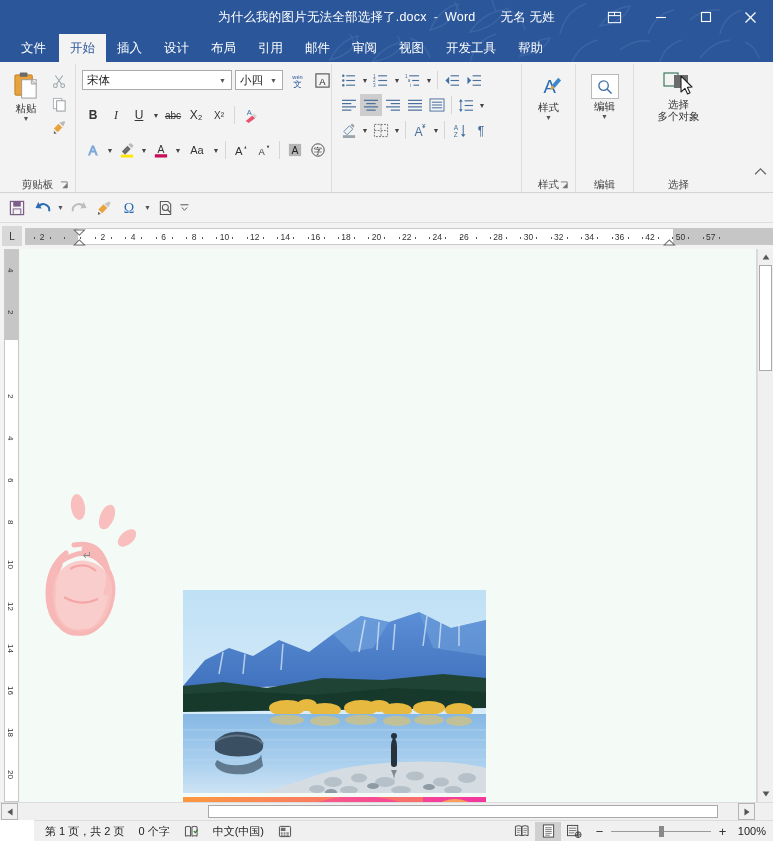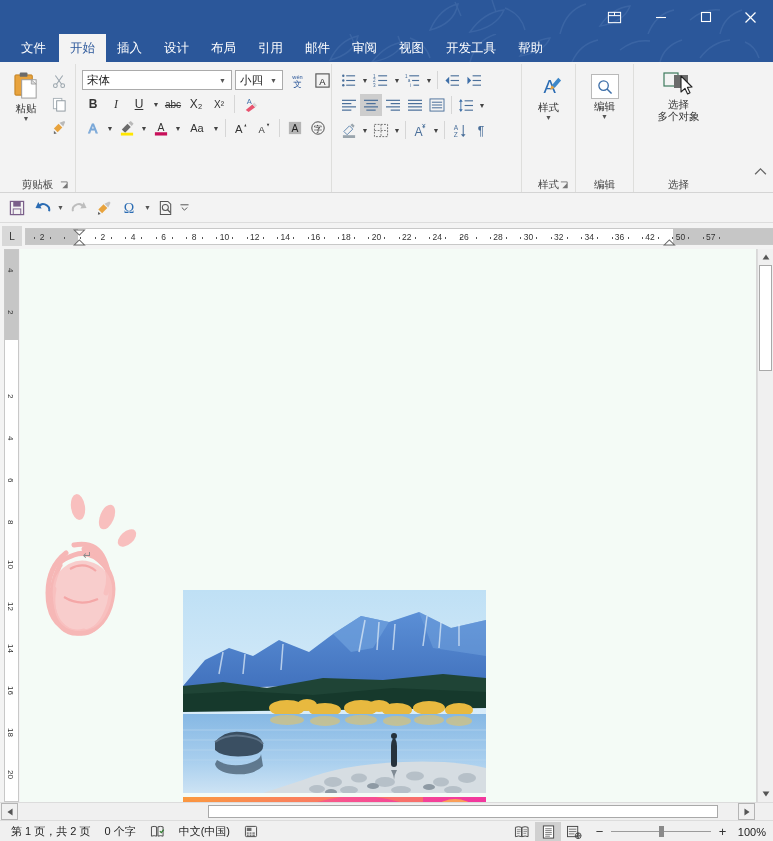--- a/index.html
+++ b/index.html
@@ -142,22 +142,22 @@
     font-size: 7px; color: #555; background: #f0f0f0; }
   .vthumb { position: absolute; left: 1px; right: 1px; background: #fff; border: 1px solid #a9a9a9; }
   .hscroll { flex: 0 0 18px; background: #f0f0f0; display: flex; align-items: center;
     border-top: 1px solid #dcdcdc; position: relative; }
   .hthumb { position: absolute; top: 2px; bottom: 2px; background: #fff; border: 1px solid #a9a9a9; }
   .hsb-arrow { width: 17px; height: 17px; display: flex; align-items: center; justify-content: center;
     font-size: 7px; color: #555; border: 1px solid #b5b5b5; background: #f0f0f0; }
 
   
   .statusbar {
-    flex: 0 0 21px; background: #f0f0f0; display: flex; align-items: flex-end;
-    font-size: 11px; color: #222; padding: 0 4px; gap: 0; border-top: 1px solid #dcdcdc;
+    flex: 0 0 21px; background: #f0f0f0; display: flex; align-items: center;
+    font-size: 11px; color: #222; padding: 0 4px; gap: 0; border-top: 1px solid #dcdcdc; margin-left: 34px;
   }
   .st-item { padding: 0 7px; height: 19px; display: flex; align-items: center; white-space: nowrap; }
   .st-right { margin-left: auto; display: flex; align-items: center; gap: 0; }
   .viewbtn { width: 26px; height: 19px; display: flex; align-items: center; justify-content: center; }
   .viewbtn.on { background: #d0d0d0; }
   .zoomslider { display: flex; align-items: center; gap: 7px; padding: 0 8px; }
   .ztrack { width: 100px; height: 1px; background: #9b9b9b; position: relative; }
   .zthumb { position: absolute; top: -5px; width: 5px; height: 11px; background: #8a8a8a; }
   .zsign { font-size: 13px; color: #333; width: 9px; text-align: center; }
   .zpct { font-size: 11px; min-width: 34px; text-align: right; padding-right: 3px; }
@@ -174,20 +174,26 @@
         <path d="M470 32 q14 -20 34 -22 q-8 18 -34 22 Z"></path>
         <path d="M505 8 q16 6 20 22"></path>
         <path d="M560 34 q6 -24 26 -30"></path>
         <path d="M600 26 q12 -18 30 -20 q-6 16 -30 20 Z"></path>
         <path d="M648 34 q8 -20 26 -24"></path>
         <path d="M690 20 q14 -12 30 -10"></path>
         <path d="M720 34 q4 -18 22 -24"></path>
         <path d="M455 2 l6 14 M492 0 l4 12"></path>
       </g>
     </svg>
+    <div class="title-text">
+      <span>为什么我的图片无法全部选择了.docx</span>
+      <span class="sep">-</span>
+      <span>Word</span>
+      <span class="title-user">无名 无姓</span>
+    </div>
     <div class="ribbon-opt">
       <svg width="15" height="15" viewBox="0 0 16 16">
         <rect x="1.5" y="2.5" width="13" height="11" fill="none" stroke="#fff" stroke-width="1.1"></rect>
         <line x1="1.5" y1="6" x2="14.5" y2="6" stroke="#fff" stroke-width="1.1"></line>
         <line x1="8" y1="2.5" x2="8" y2="6" stroke="#fff" stroke-width="1.1"></line>
       </svg>
     </div>
     <div class="win-btns">
       <div class="win-btn">
         <svg width="12" height="12" viewBox="0 0 12 12">
@@ -302,21 +308,21 @@
         <span class="dlg-launcher">
           <svg width="9" height="9" viewBox="0 0 10 10">
             <path d="M1 1 h7 v7" fill="none" stroke="#777" stroke-width="1"></path>
               <path d="M8 8 L2.5 8 L8 2.5 Z" fill="#777"></path>
           </svg>
         </span>
       </div>
     </div>
 
     <div class="rgroup" style="width:256px">
-      <div class="rgroup-body" style="flex-direction:column;gap:2px;padding-top:5px">
+      <div class="rgroup-body" style="flex-direction:column;gap:13px;padding-top:5px">
         <div class="row" style="gap:3px">
           <div class="combo" style="width:150px">
             <span class="cval">宋体</span>
             <span class="cbtn">▼</span>
           </div>
           <div class="combo" style="width:48px">
             <span class="cval">小四</span>
             <span class="cbtn">▼</span>
           </div>
           <div class="btn-sm">

